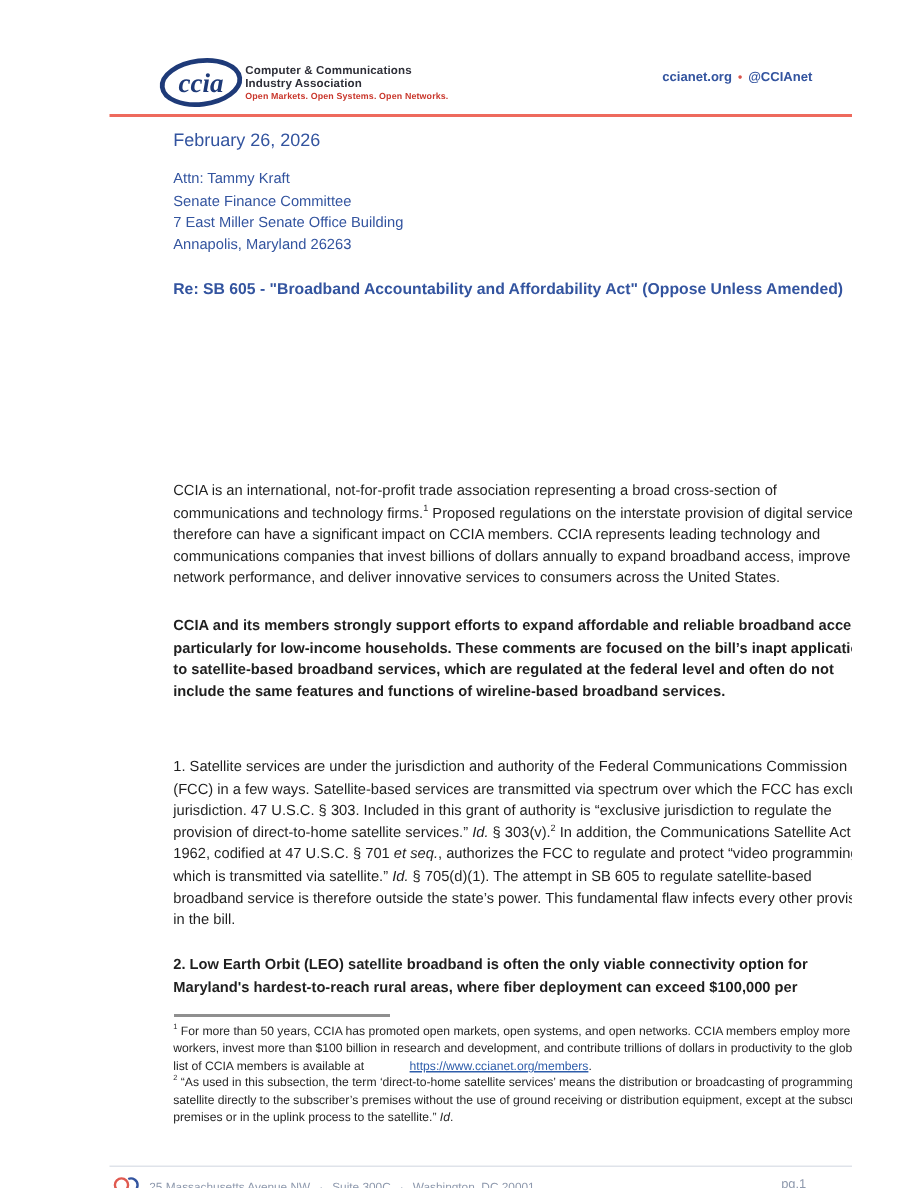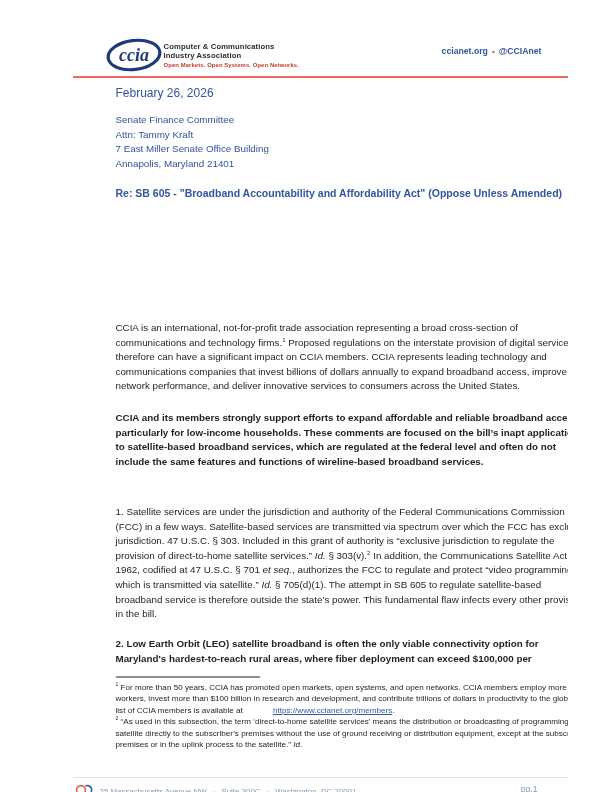--- a/index.html
+++ b/index.html
@@ -77,24 +77,24 @@
   </div>
   <div class="tagline">Open Markets. Open Systems. Open Networks.</div>
   <div class="header-right">
     <span>ccianet.org</span><span class="dot">•</span><span>@CCIAnet</span>
   </div>
   <div class="red-line"></div>
 
   <div class="blk date blue">February 26, 2026</div>
 
   <div class="blk address blue">
+    <div>Attn: Tammy Kraft</div>
     <div>Senate Finance Committee</div>
-    <div>Attn: Tammy Kraft</div>
     <div>7 East Miller Senate Office Building</div>
-    <div>Annapolis, Maryland 21401</div>
+    <div>Annapolis, Maryland 26263</div>
   </div>
 
   <div class="blk subject blue">Re: SB 605 - "Broadband Accountability and Affordability Act" (Oppose Unless Amended)</div>
 
 
   <div class="blk body-text p2"><span>CCIA is an international, not-for-profit trade association representing a broad cross-section of communications and technology firms.</span><span class="sup">1</span><span> Proposed regulations on the interstate provision of digital services therefore can have a significant impact on CCIA members. CCIA represents leading technology and communications companies that invest billions of dollars annually to expand broadband access, improve network performance, and deliver innovative services to consumers across the United States.</span></div>
   <div class="blk body-text p3"><span>CCIA and its members strongly support efforts to expand affordable and reliable broadband access, particularly for low-income households. These comments are focused on the bill’s inapt application to satellite-based broadband services, which are regulated at the federal level and often do not include the same features and functions of wireline-based broadband services.</span></div>
   <div class="blk body-text p4"><span>1. Satellite services are under the jurisdiction and authority of the Federal Communications Commission (FCC) in a few ways. Satellite-based services are transmitted via spectrum over which the FCC has exclusive jurisdiction. 47 U.S.C. § 303. Included in this grant of authority is “exclusive jurisdiction to regulate the provision of direct-to-home satellite services.” </span><span class="i">Id.</span><span> § 303(v).</span><span class="sup">2</span><span> In addition, the Communications Satellite Act of 1962, codified at 47 U.S.C. § 701 </span><span class="i">et seq.</span><span>, authorizes the FCC to regulate and protect “video programming which is transmitted via satellite.” </span><span class="i">Id.</span><span> § 705(d)(1). The attempt in SB 605 to regulate satellite-based broadband service is therefore outside the state’s power. This fundamental flaw infects every other provision in the bill.</span></div>
   <div class="blk body-text p5"><span>2. Low Earth Orbit (LEO) satellite broadband is often the only viable connectivity option for Maryland's hardest-to-reach rural areas, where fiber deployment can exceed $100,000 per</span></div>
 

